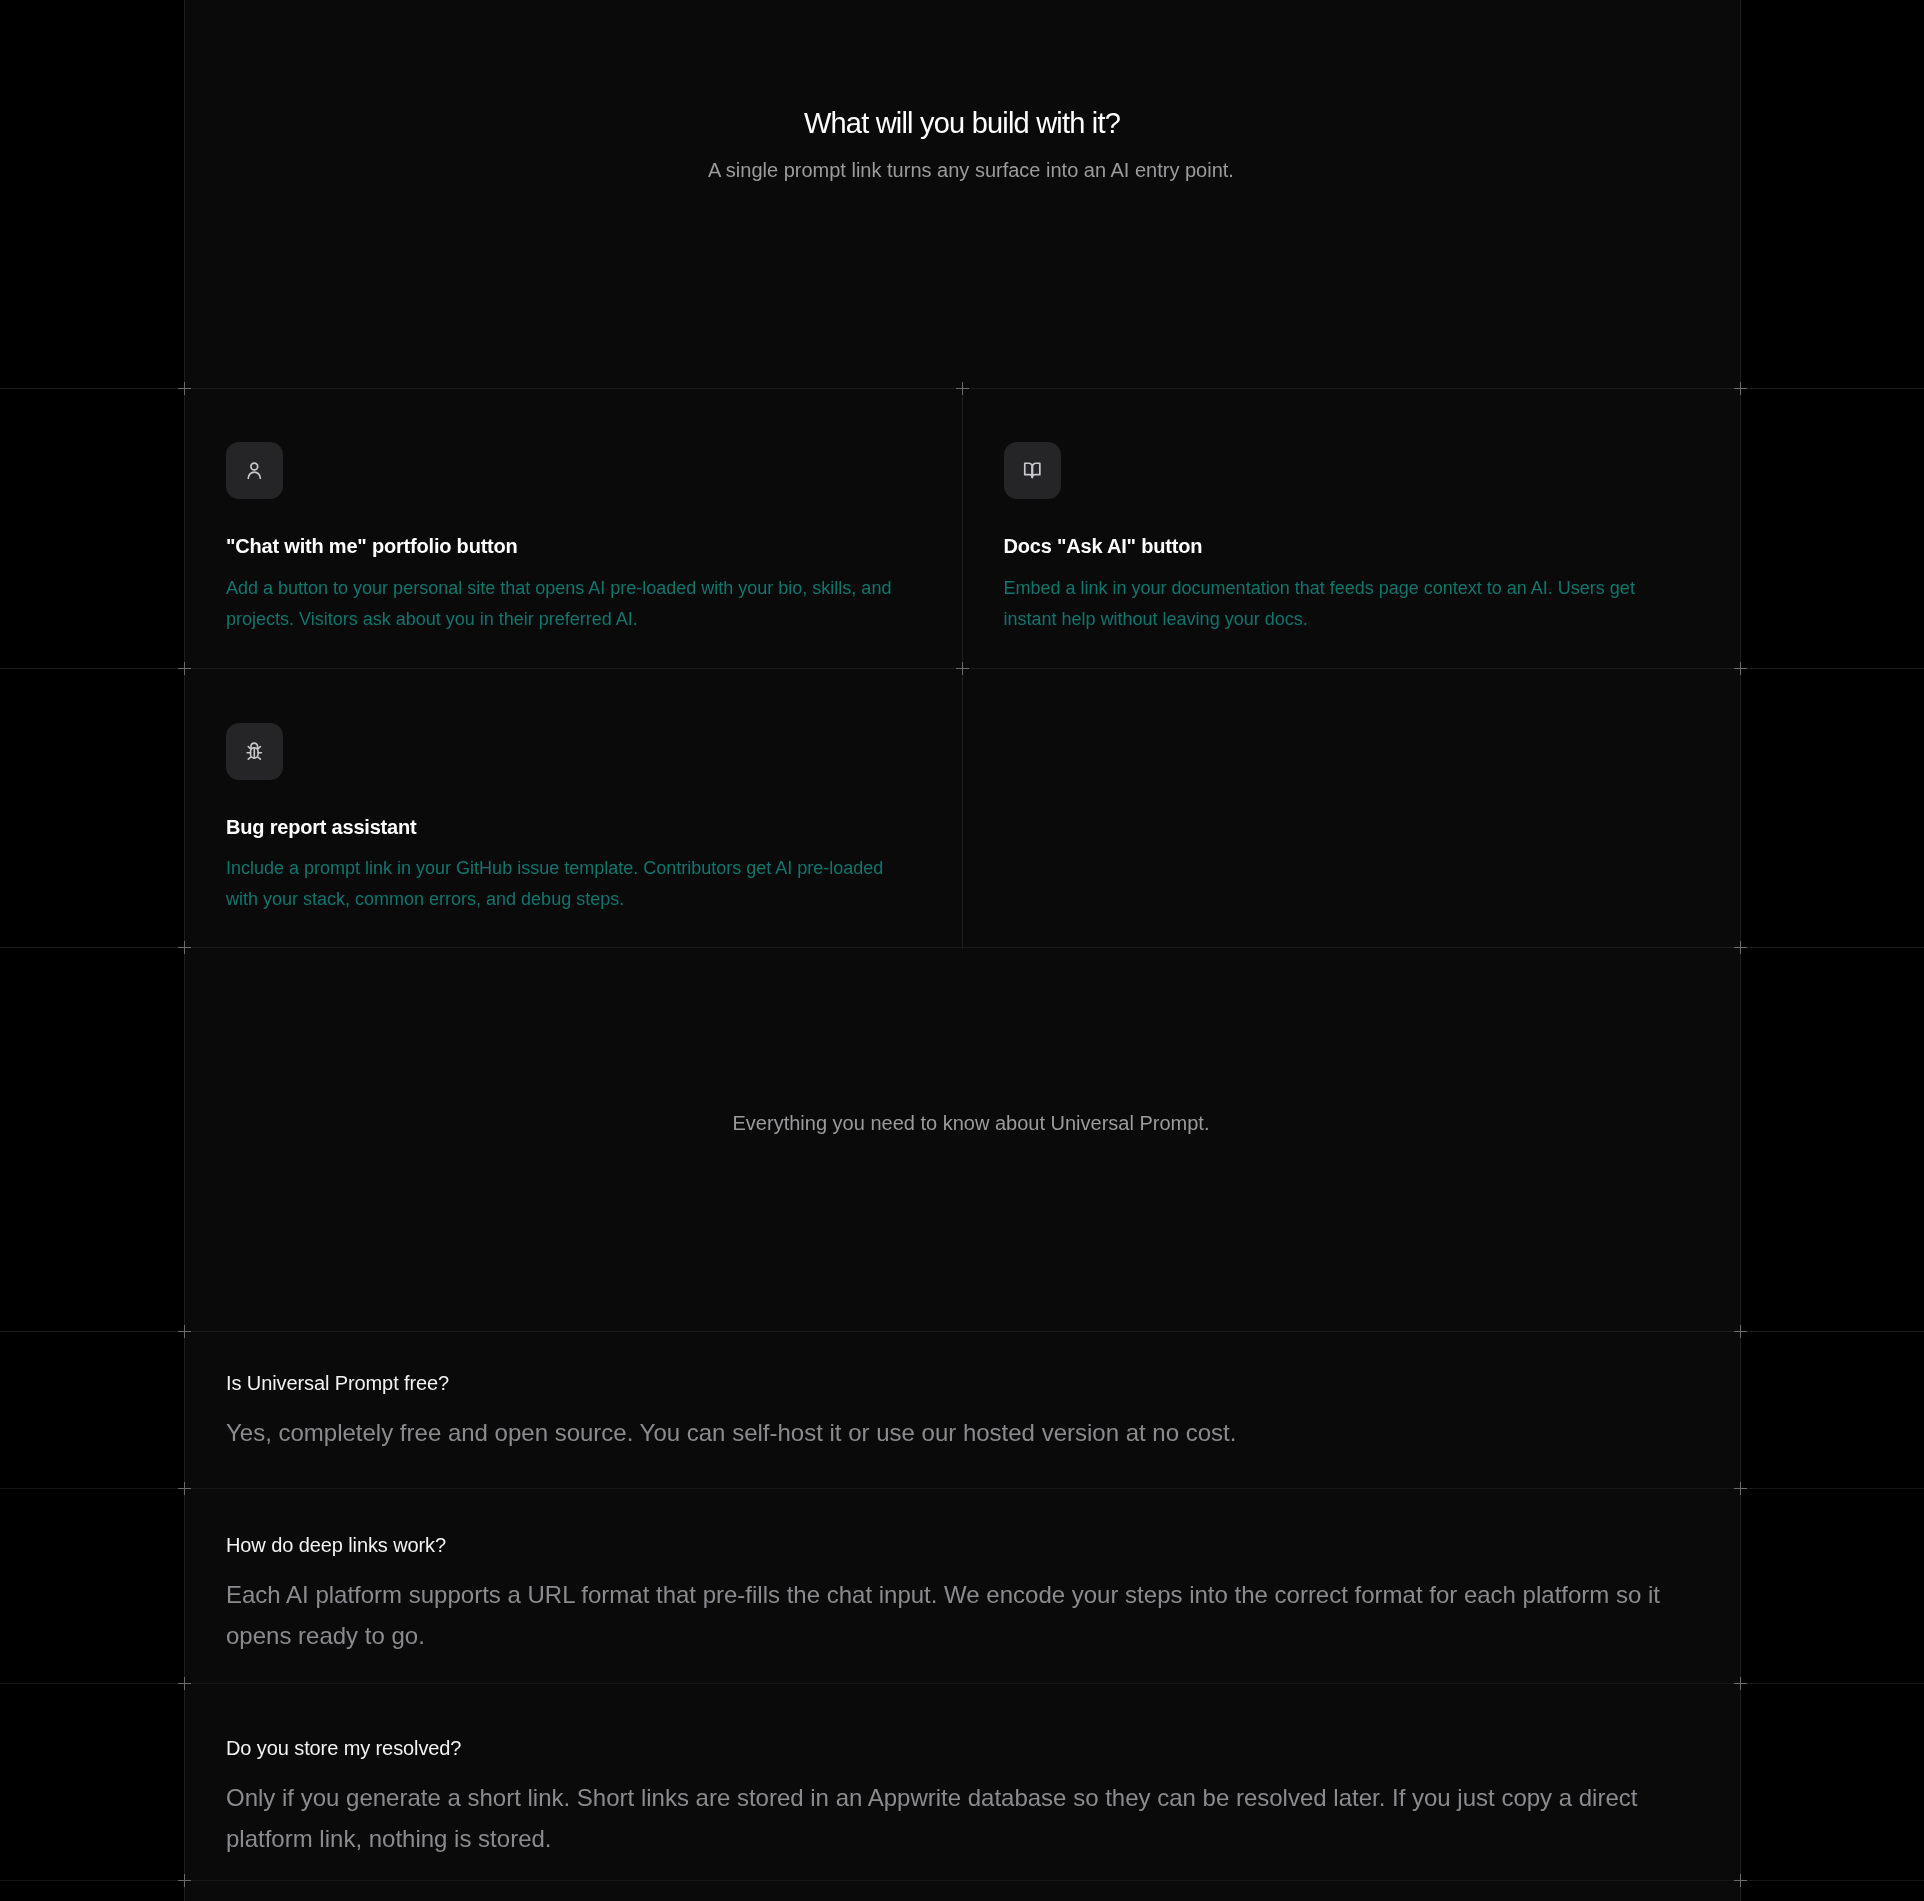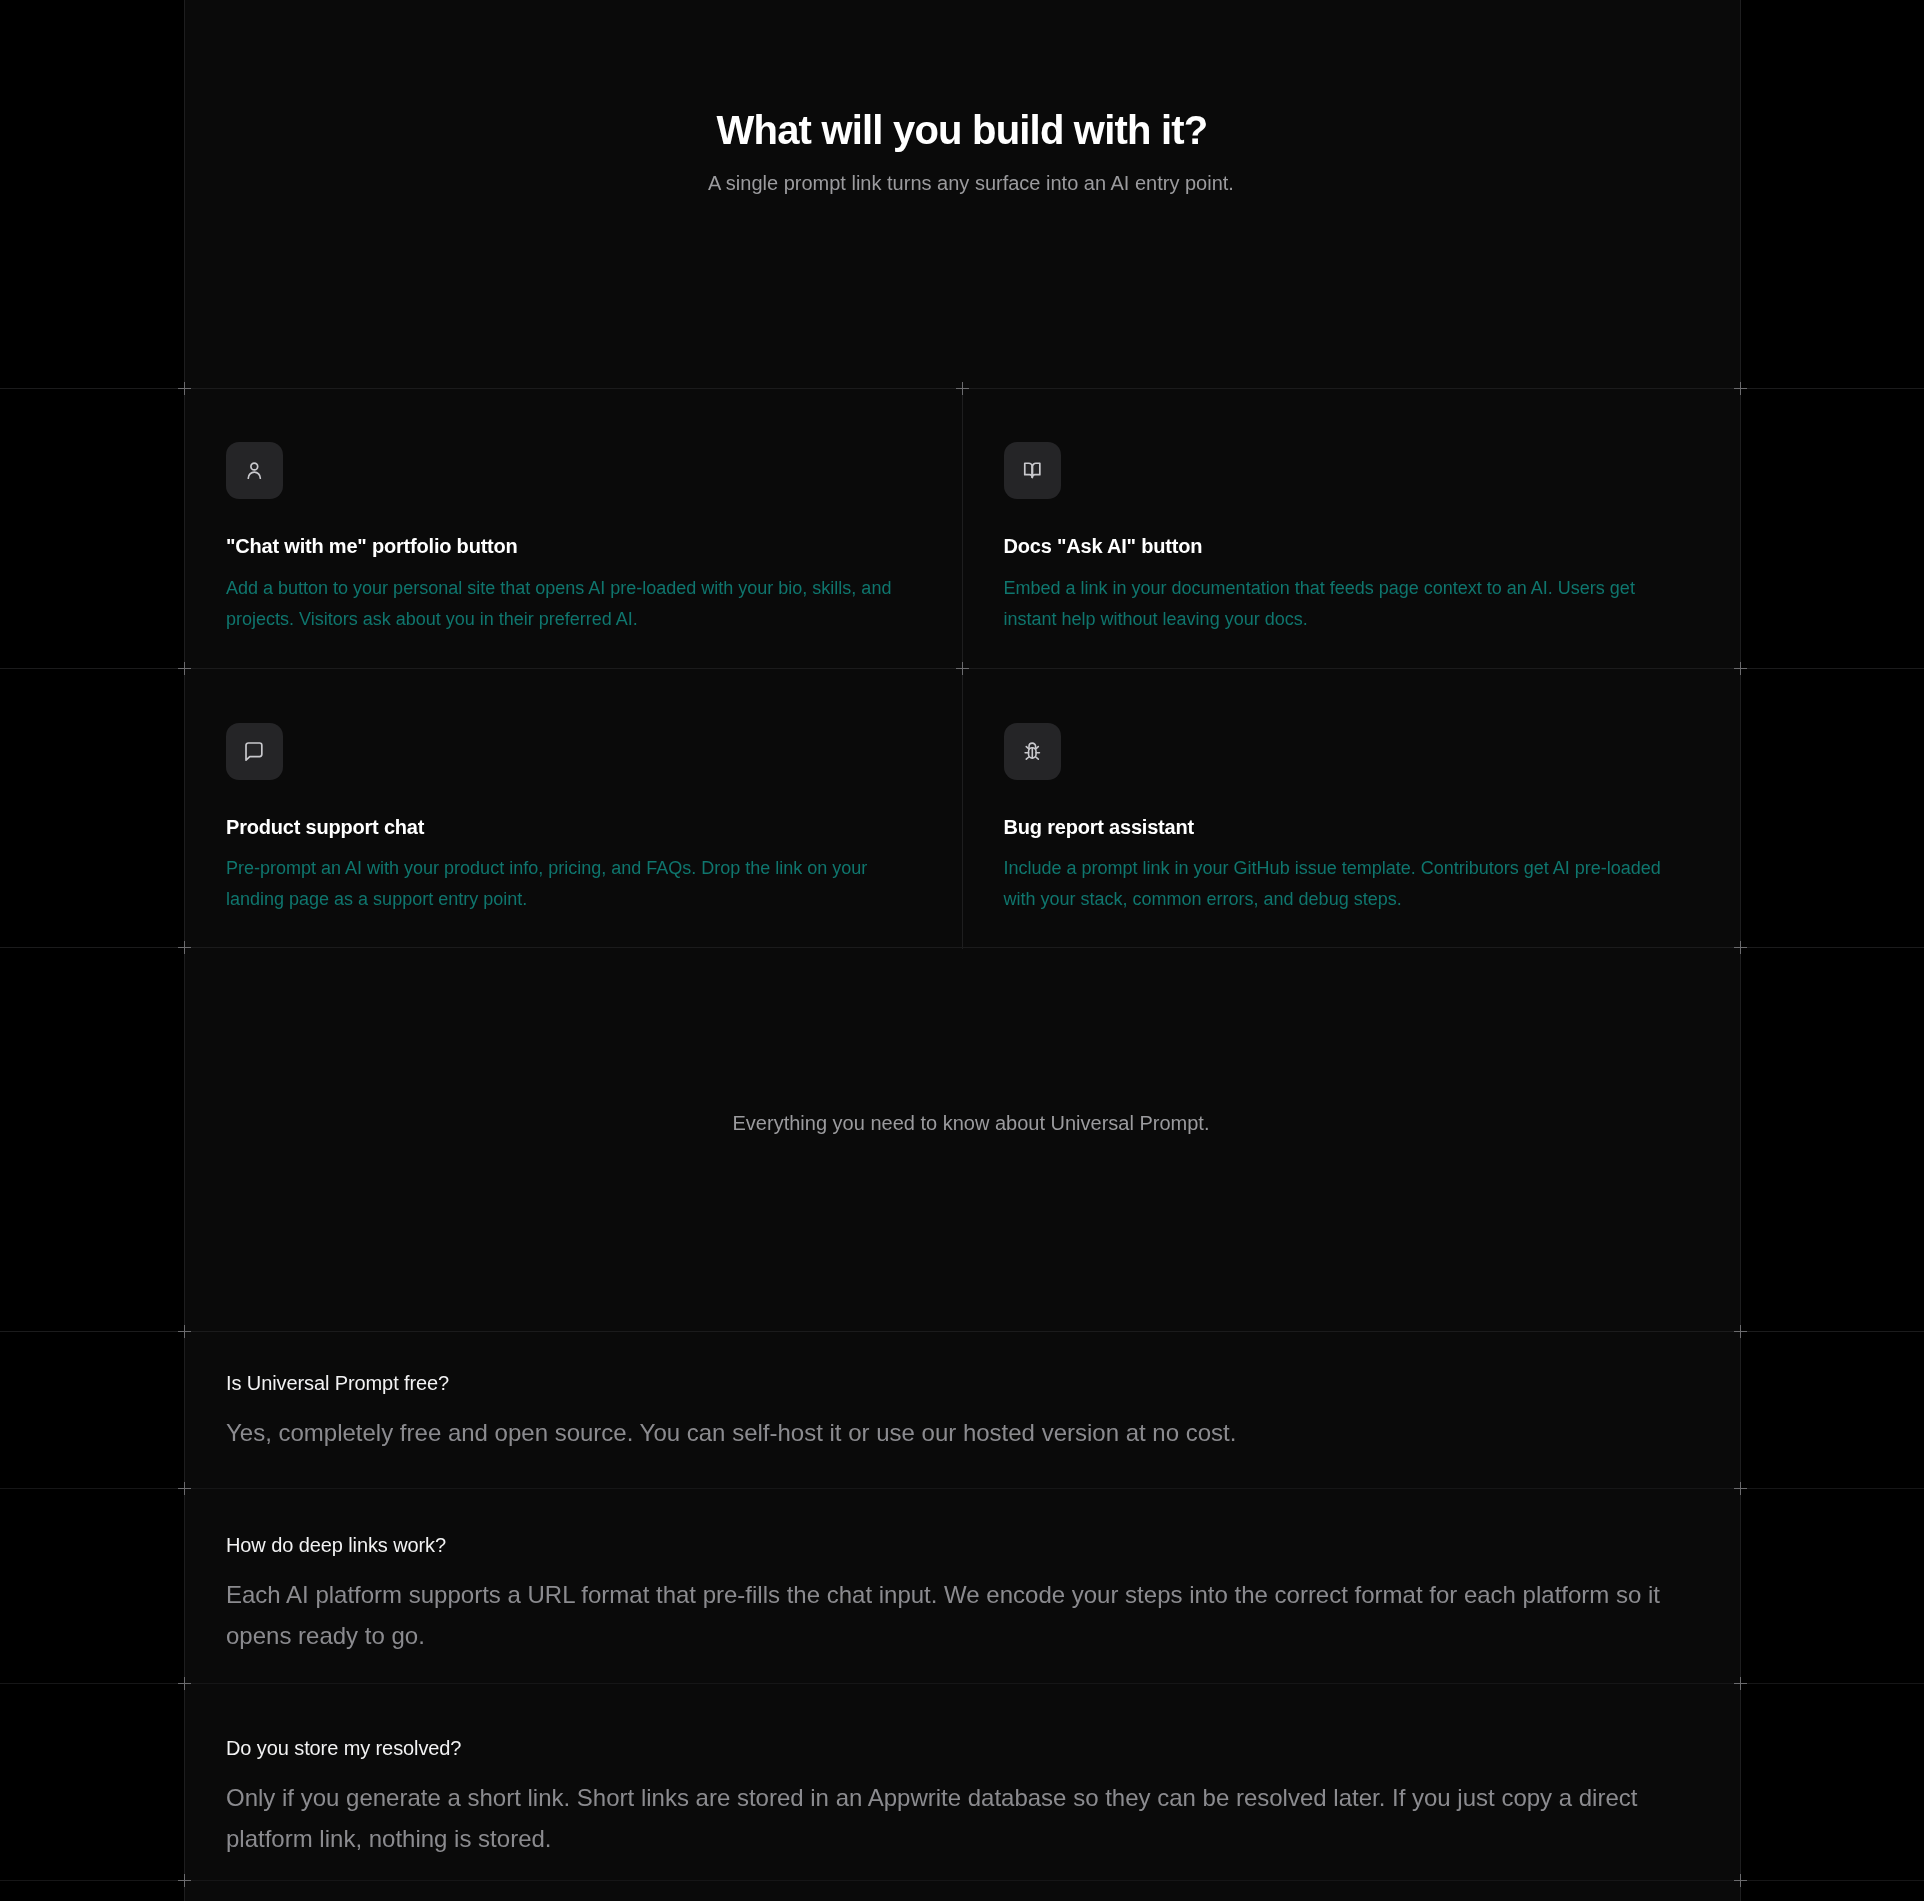--- a/index.html
+++ b/index.html
@@ -65,22 +65,22 @@
   }
 
   
   .sec-head {
     position:absolute;
     left:0; right:0;
     text-align:center;
     z-index:3;
   }
   .sec-title {
-    font-size:40px;
-    font-weight:700;
+    font-size:29px;
+    font-weight:400;
     color:#ffffff;
     letter-spacing:-0.8px;
     line-height:1.15;
   }
   .sec-sub {
     font-size:20px;
     color:#9b9b9e;
     line-height:1.5;
     margin-top:14.8px;
     font-weight:400;
@@ -210,29 +210,20 @@
         <svg width="22.6" height="22.6" viewBox="0 0 24 24" fill="none" stroke="#c9c9cd" stroke-width="1.8" stroke-linecap="round" stroke-linejoin="round">
           <path d="M12 6.5v13"></path>
           <path d="M4 4.5h4.2A3.8 3.8 0 0 1 12 8.3v11.2a2.8 2.8 0 0 0-2.8-2.8H4z"></path>
           <path d="M20 4.5h-4.2A3.8 3.8 0 0 0 12 8.3v11.2a2.8 2.8 0 0 1 2.8-2.8H20z"></path>
         </svg>
       </div>
       <div class="card-title">Docs "Ask AI" button</div>
       <div class="card-desc">Embed a link in your documentation that feeds page context to an AI. Users get instant help without leaving your docs.</div>
     </div>
 
-    <div class="card">
-      <div class="card-icon">
-        <svg width="22.6" height="22.6" viewBox="0 0 24 24" fill="none" stroke="#c9c9cd" stroke-width="1.8" stroke-linecap="round" stroke-linejoin="round">
-          <path d="M20 15.2a2.4 2.4 0 0 1-2.4 2.4H7.2L3.2 21.4V5.6A2.4 2.4 0 0 1 5.6 3.2h12a2.4 2.4 0 0 1 2.4 2.4z"></path>
-        </svg>
-      </div>
-      <div class="card-title">Product support chat</div>
-      <div class="card-desc">Pre-prompt an AI with your product info, pricing, and FAQs. Drop the link on your landing page as a support entry point.</div>
-    </div>
 
     <div class="card">
       <div class="card-icon">
         <svg width="22.6" height="22.6" viewBox="0 0 24 24" fill="none" stroke="#c9c9cd" stroke-width="1.7" stroke-linecap="round" stroke-linejoin="round">
           <path d="M8.5 8.2V6.8a3.5 3.5 0 0 1 7 0v1.4"></path>
           <rect x="8" y="8.2" width="8" height="11" rx="4"></rect>
           <path d="M8 13.5H4.4M16 13.5h3.6M8.6 9.6 5.6 7M15.4 9.6 18.4 7M8.6 17.8l-3 2.6M15.4 17.8l3 2.6M12 8.4v10.6"></path>
         </svg>
       </div>
       <div class="card-title">Bug report assistant</div>

